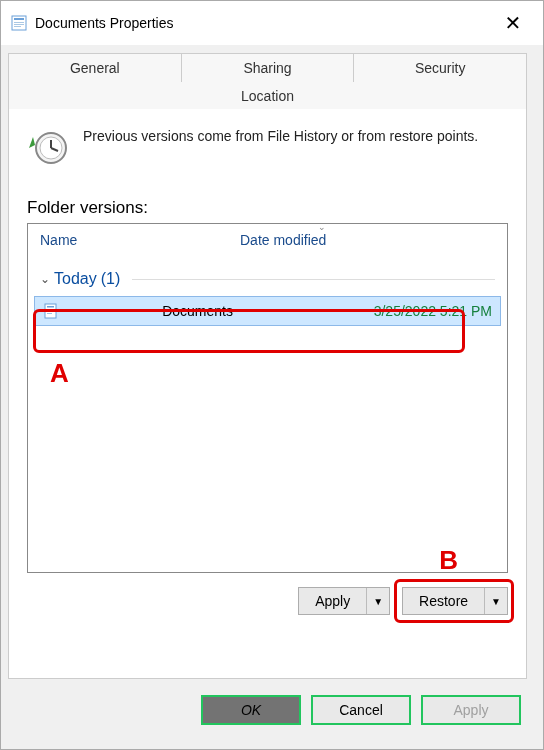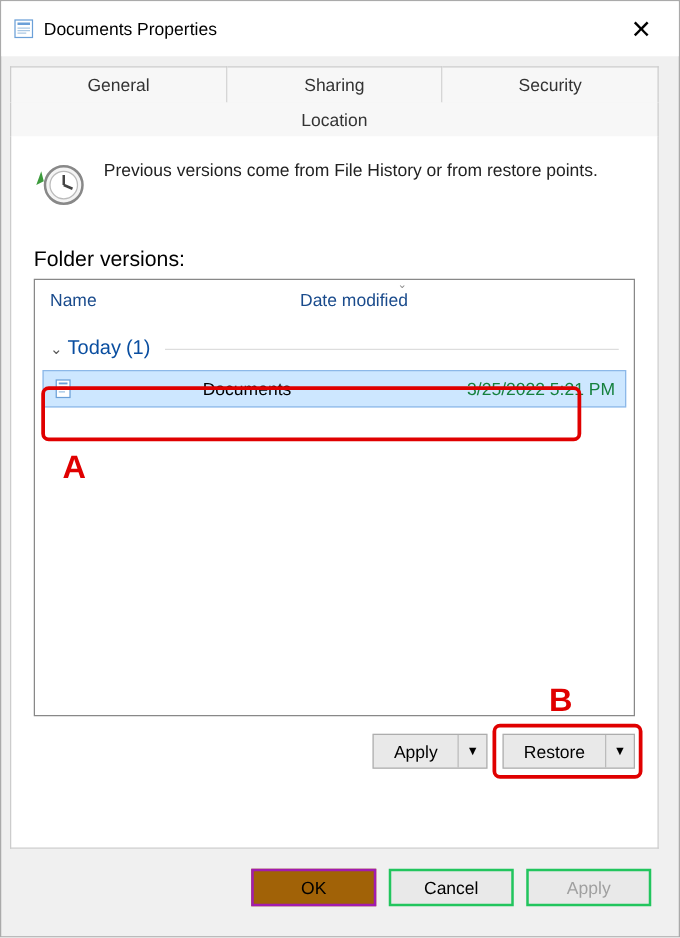--- a/index.html
+++ b/index.html
@@ -210,22 +210,23 @@
   .btn {
     min-width: 100px;
     padding: 5px 10px;
     text-align: center;
     background: #e9e9e9;
     border: 2px solid #22c55e;
     font-size: 14px;
     cursor: pointer;
   }
   .btn.primary {
-    border: 2px solid #a21caf;
-    background: #a16207;
+    border: 2px solid #22c55e;
+    background: #737373;
+    font-style: italic;
   }
   .btn.disabled {
     color: #a0a0a0;
     cursor: default;
   }
 </style>
 </head>
 <body>
 
 <div class="dialog">

